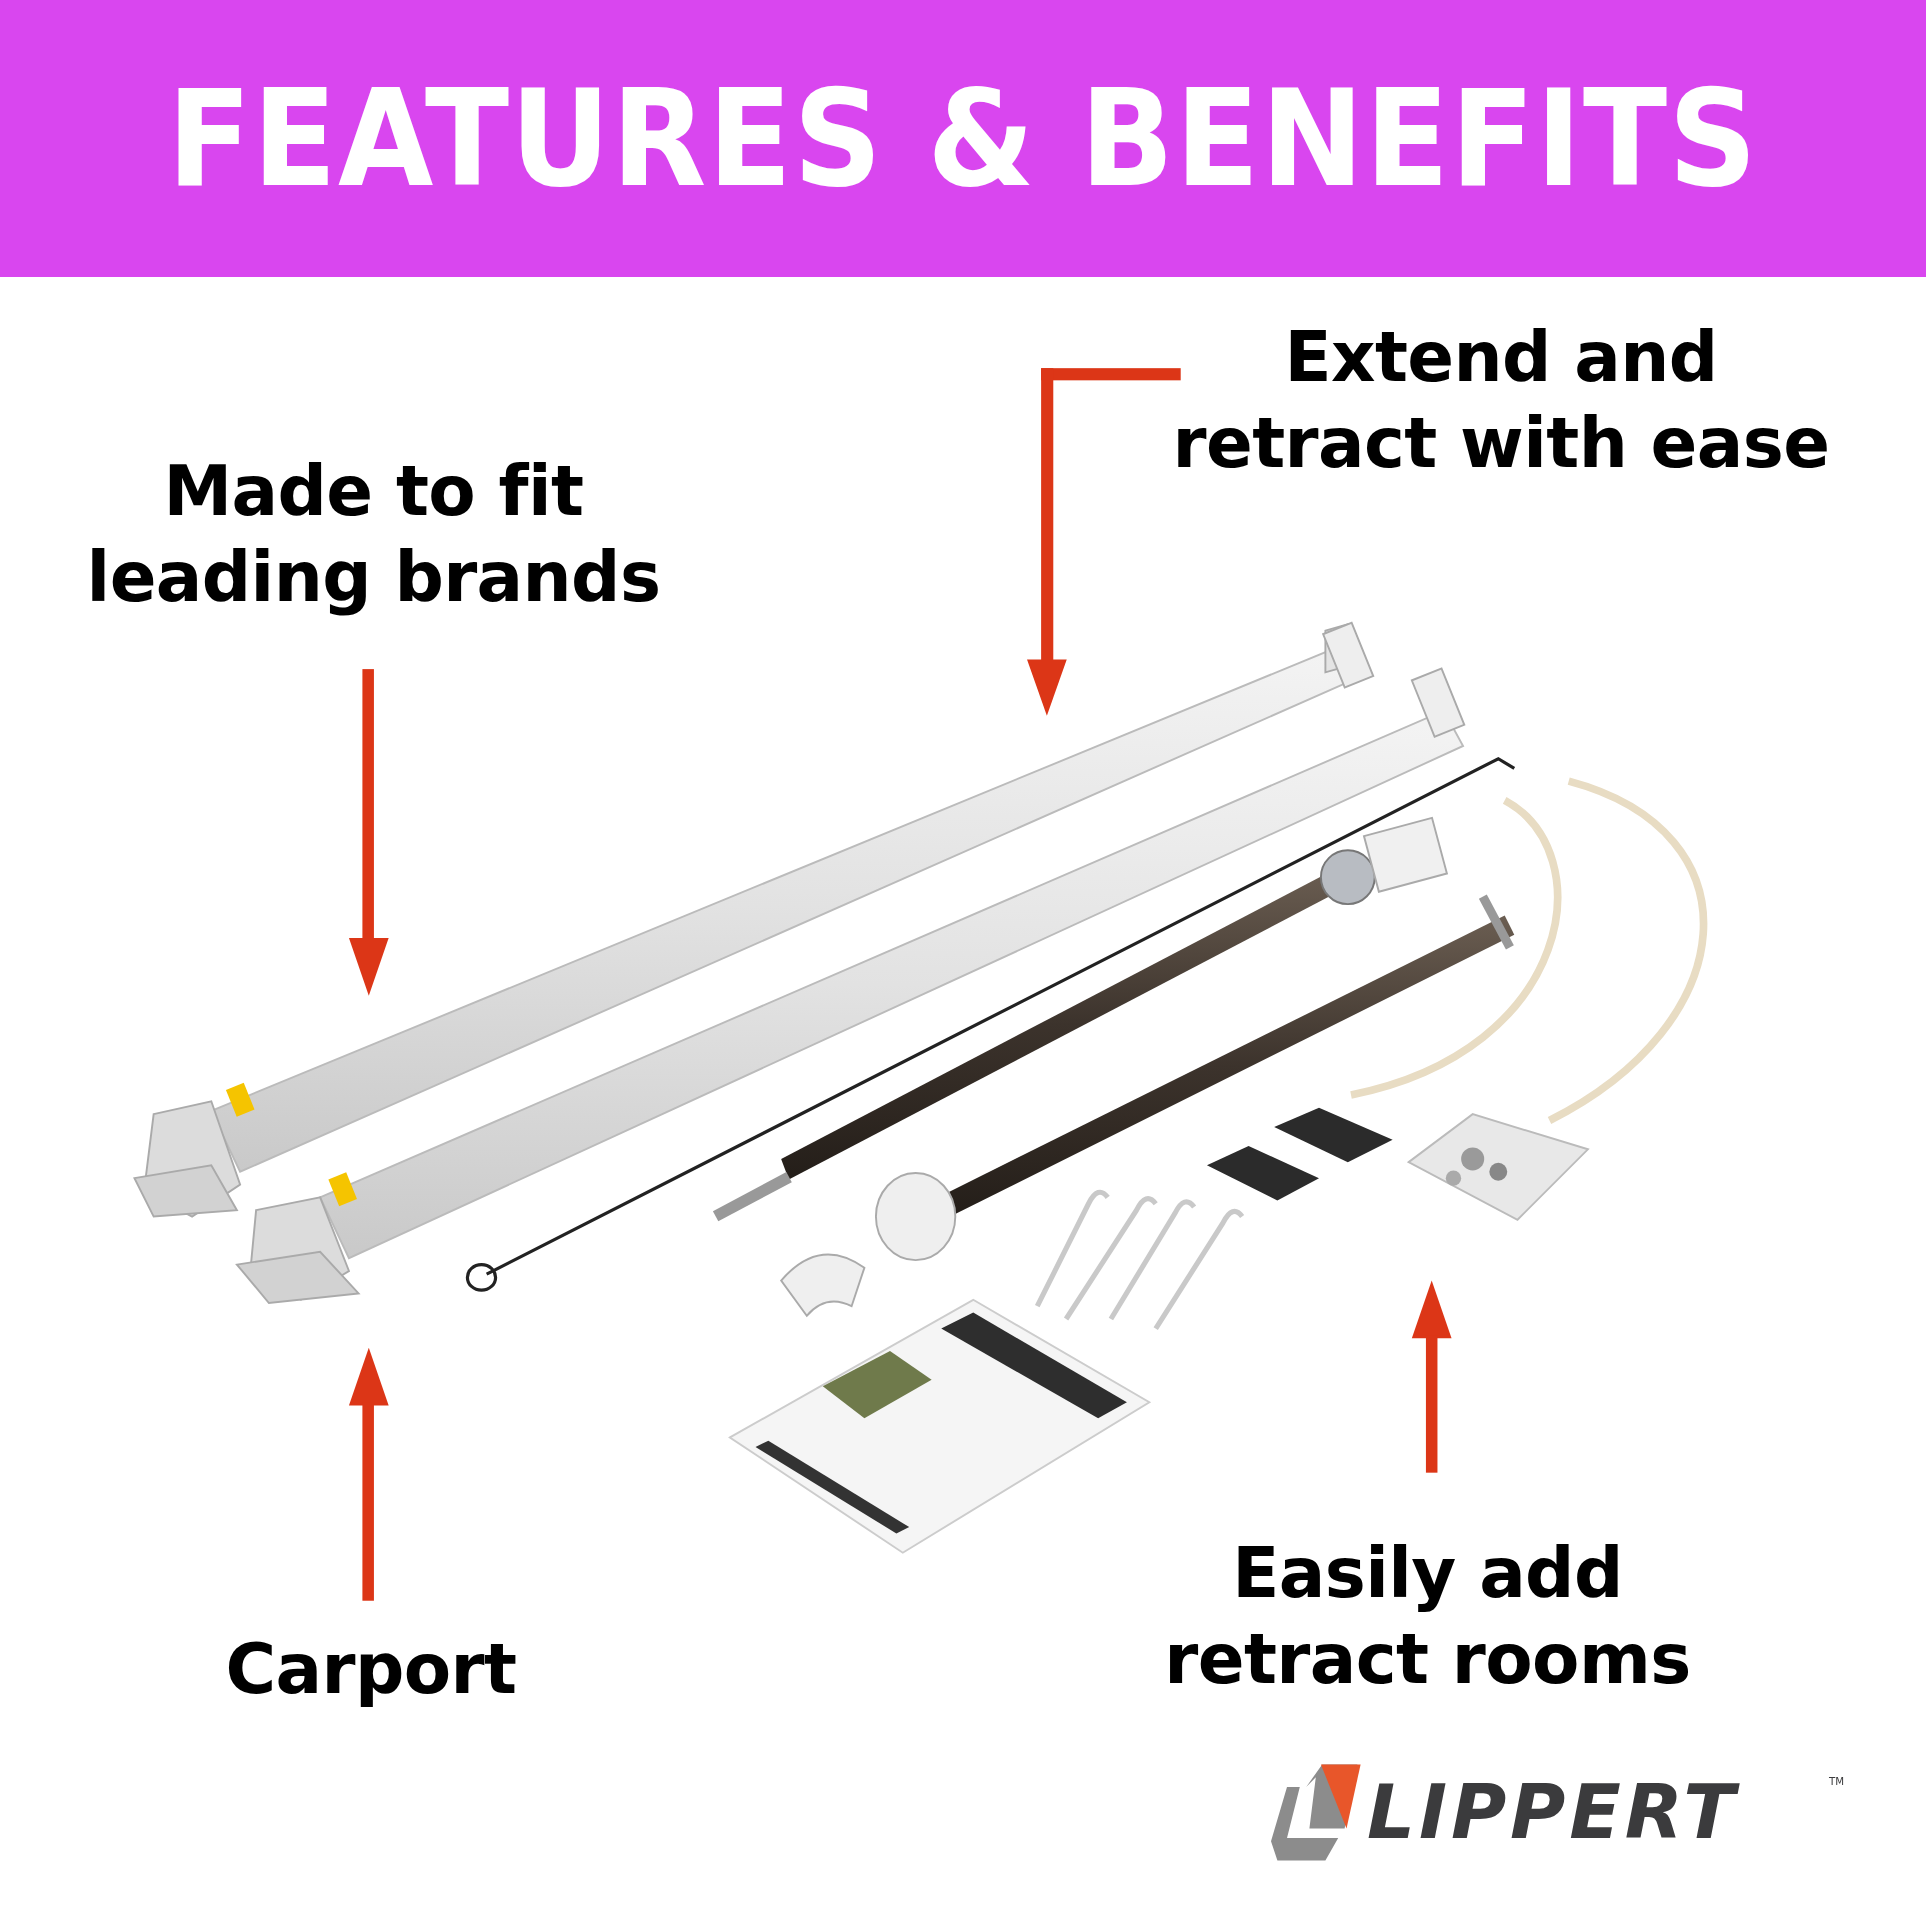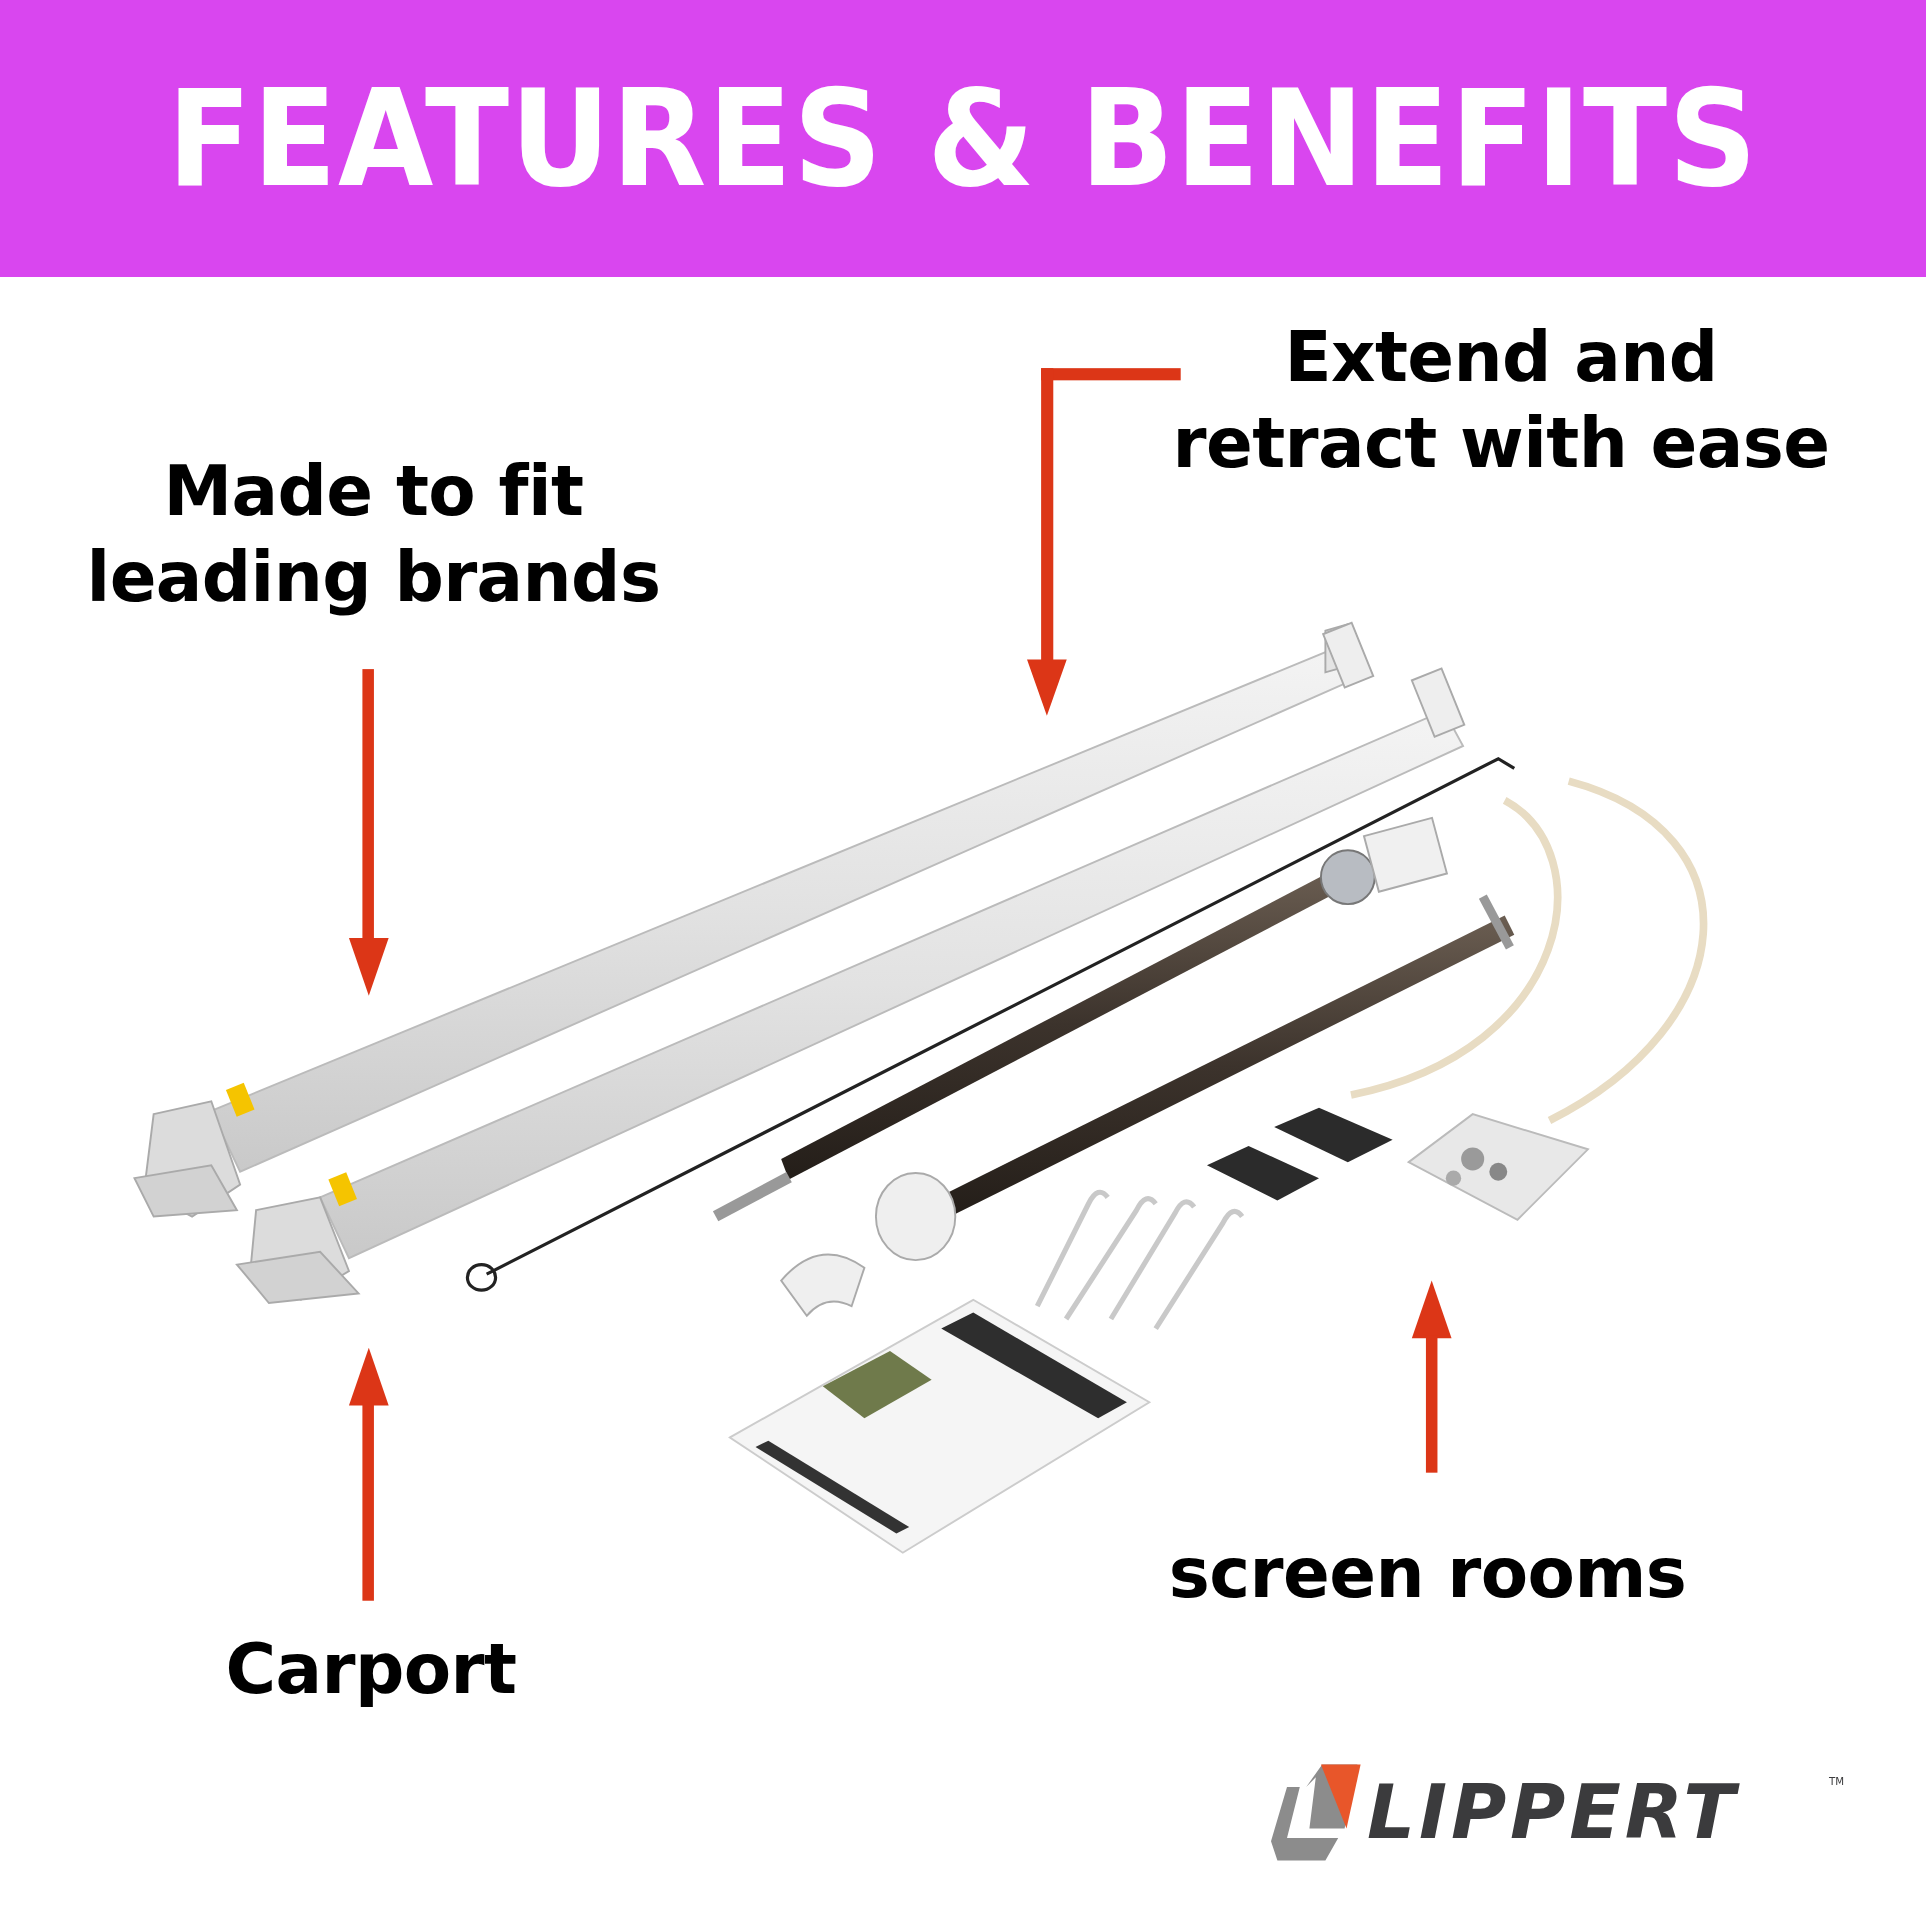--- a/index.html
+++ b/index.html
@@ -28,21 +28,22 @@
   <span>leading brands</span>
 </div>
 <div class="callout" style="left:1165px; top:314px; width:672px;">
   <span>Extend and</span>
   <span>retract with ease</span>
 </div>
 <div class="callout" style="left:179px; top:1626px; width:384px;">
   <span>Carport</span>
 </div>
 <div class="callout" style="left:1146px; top:1530px; width:563px;">
-  <span>screen rooms</span>
+  <span>Easily add</span>
+  <span>retract rooms</span>
 </div>
 
 <svg class="art" width="1926" height="1926" viewBox="0 0 3008 3008">
 
   <g>
     <rect class="accent" x="566" y="1045" width="18" height="420"></rect>
     <polygon class="accent" points="545,1465 607,1465 576,1555"></polygon>
   </g>
 
   <g>

